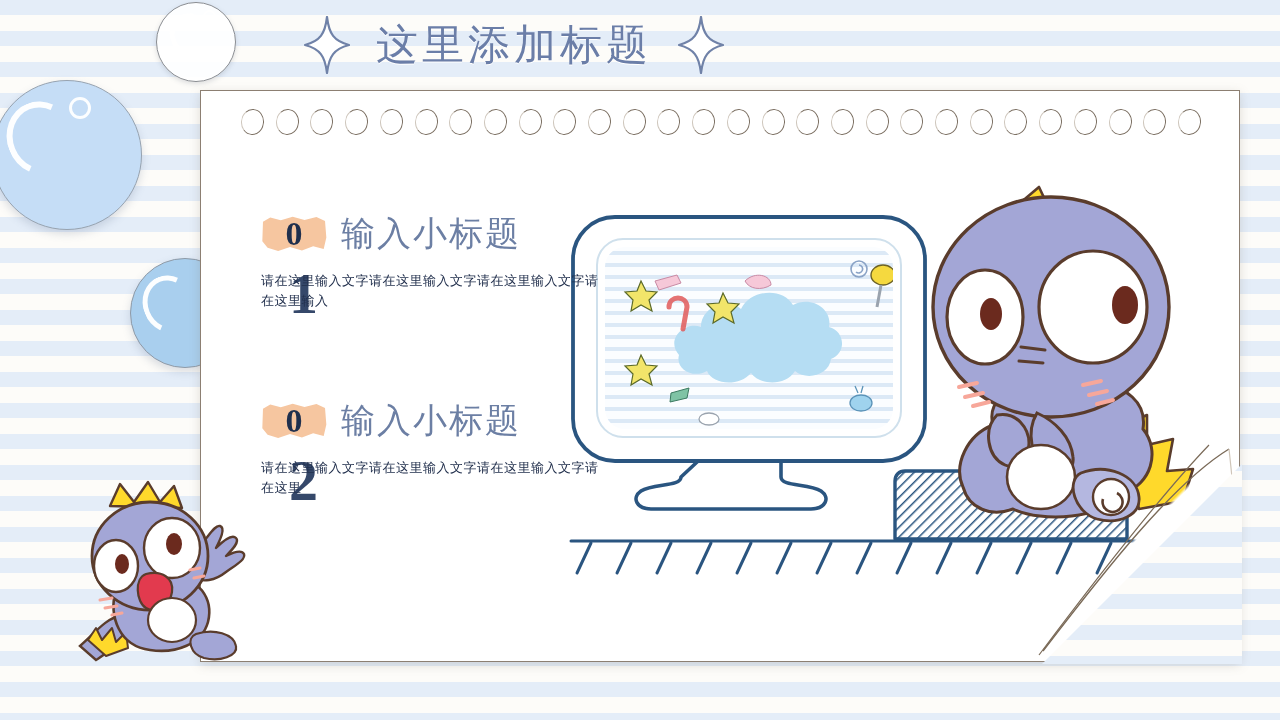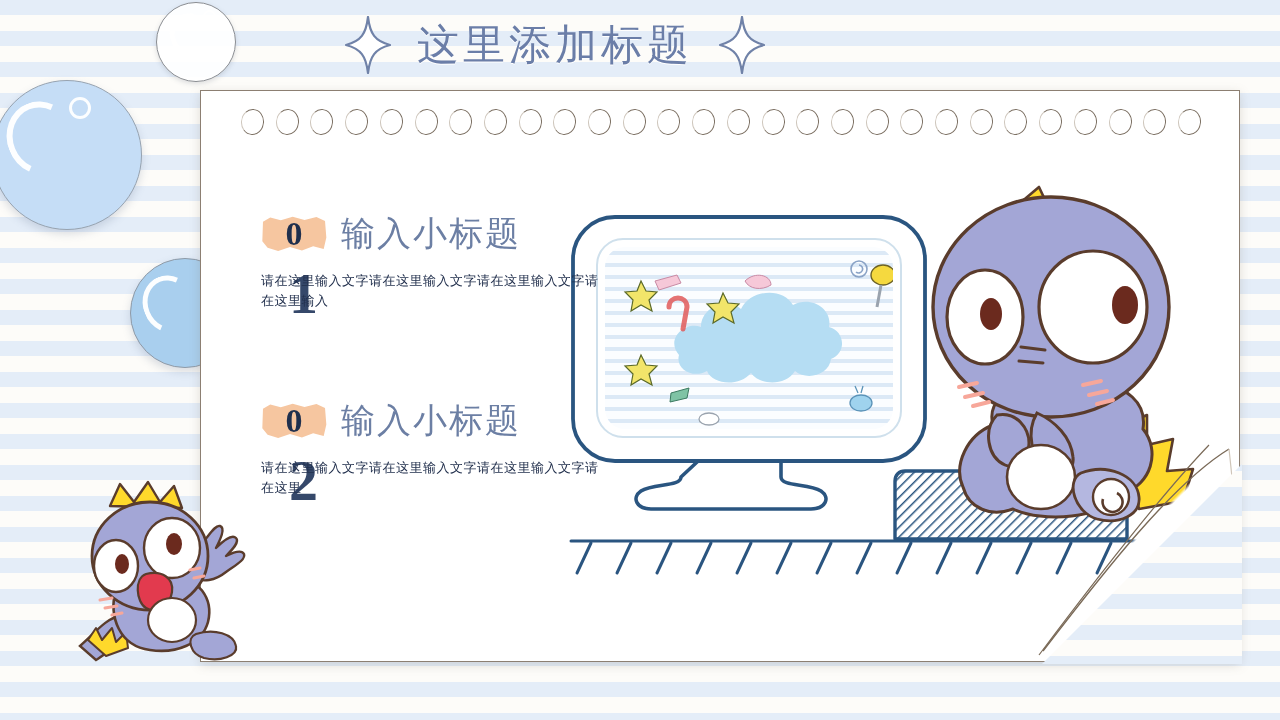--- a/index.html
+++ b/index.html
@@ -12,21 +12,20 @@
       #fdfcf9 15px, #fdfcf9 31px
     );
   }
   .stage{position:absolute;inset:0;}
 
   
   .title-wrap{
     position:absolute;left:0;top:16px;width:1028px;
     display:flex;align-items:center;justify-content:center;gap:26px;
     pointer-events:none;
-    margin-left:41px;
   }
   .title-text{
     font-size:42px;letter-spacing:4px;color:#6b7ea8;
     font-family:"Liberation Serif","DejaVu Serif",serif;
     text-shadow:0 1px 0 #fff;
   }
   .sparkle{width:46px;height:58px;display:block;}
 
   
   .bubble{position:absolute;border-radius:50%;}

